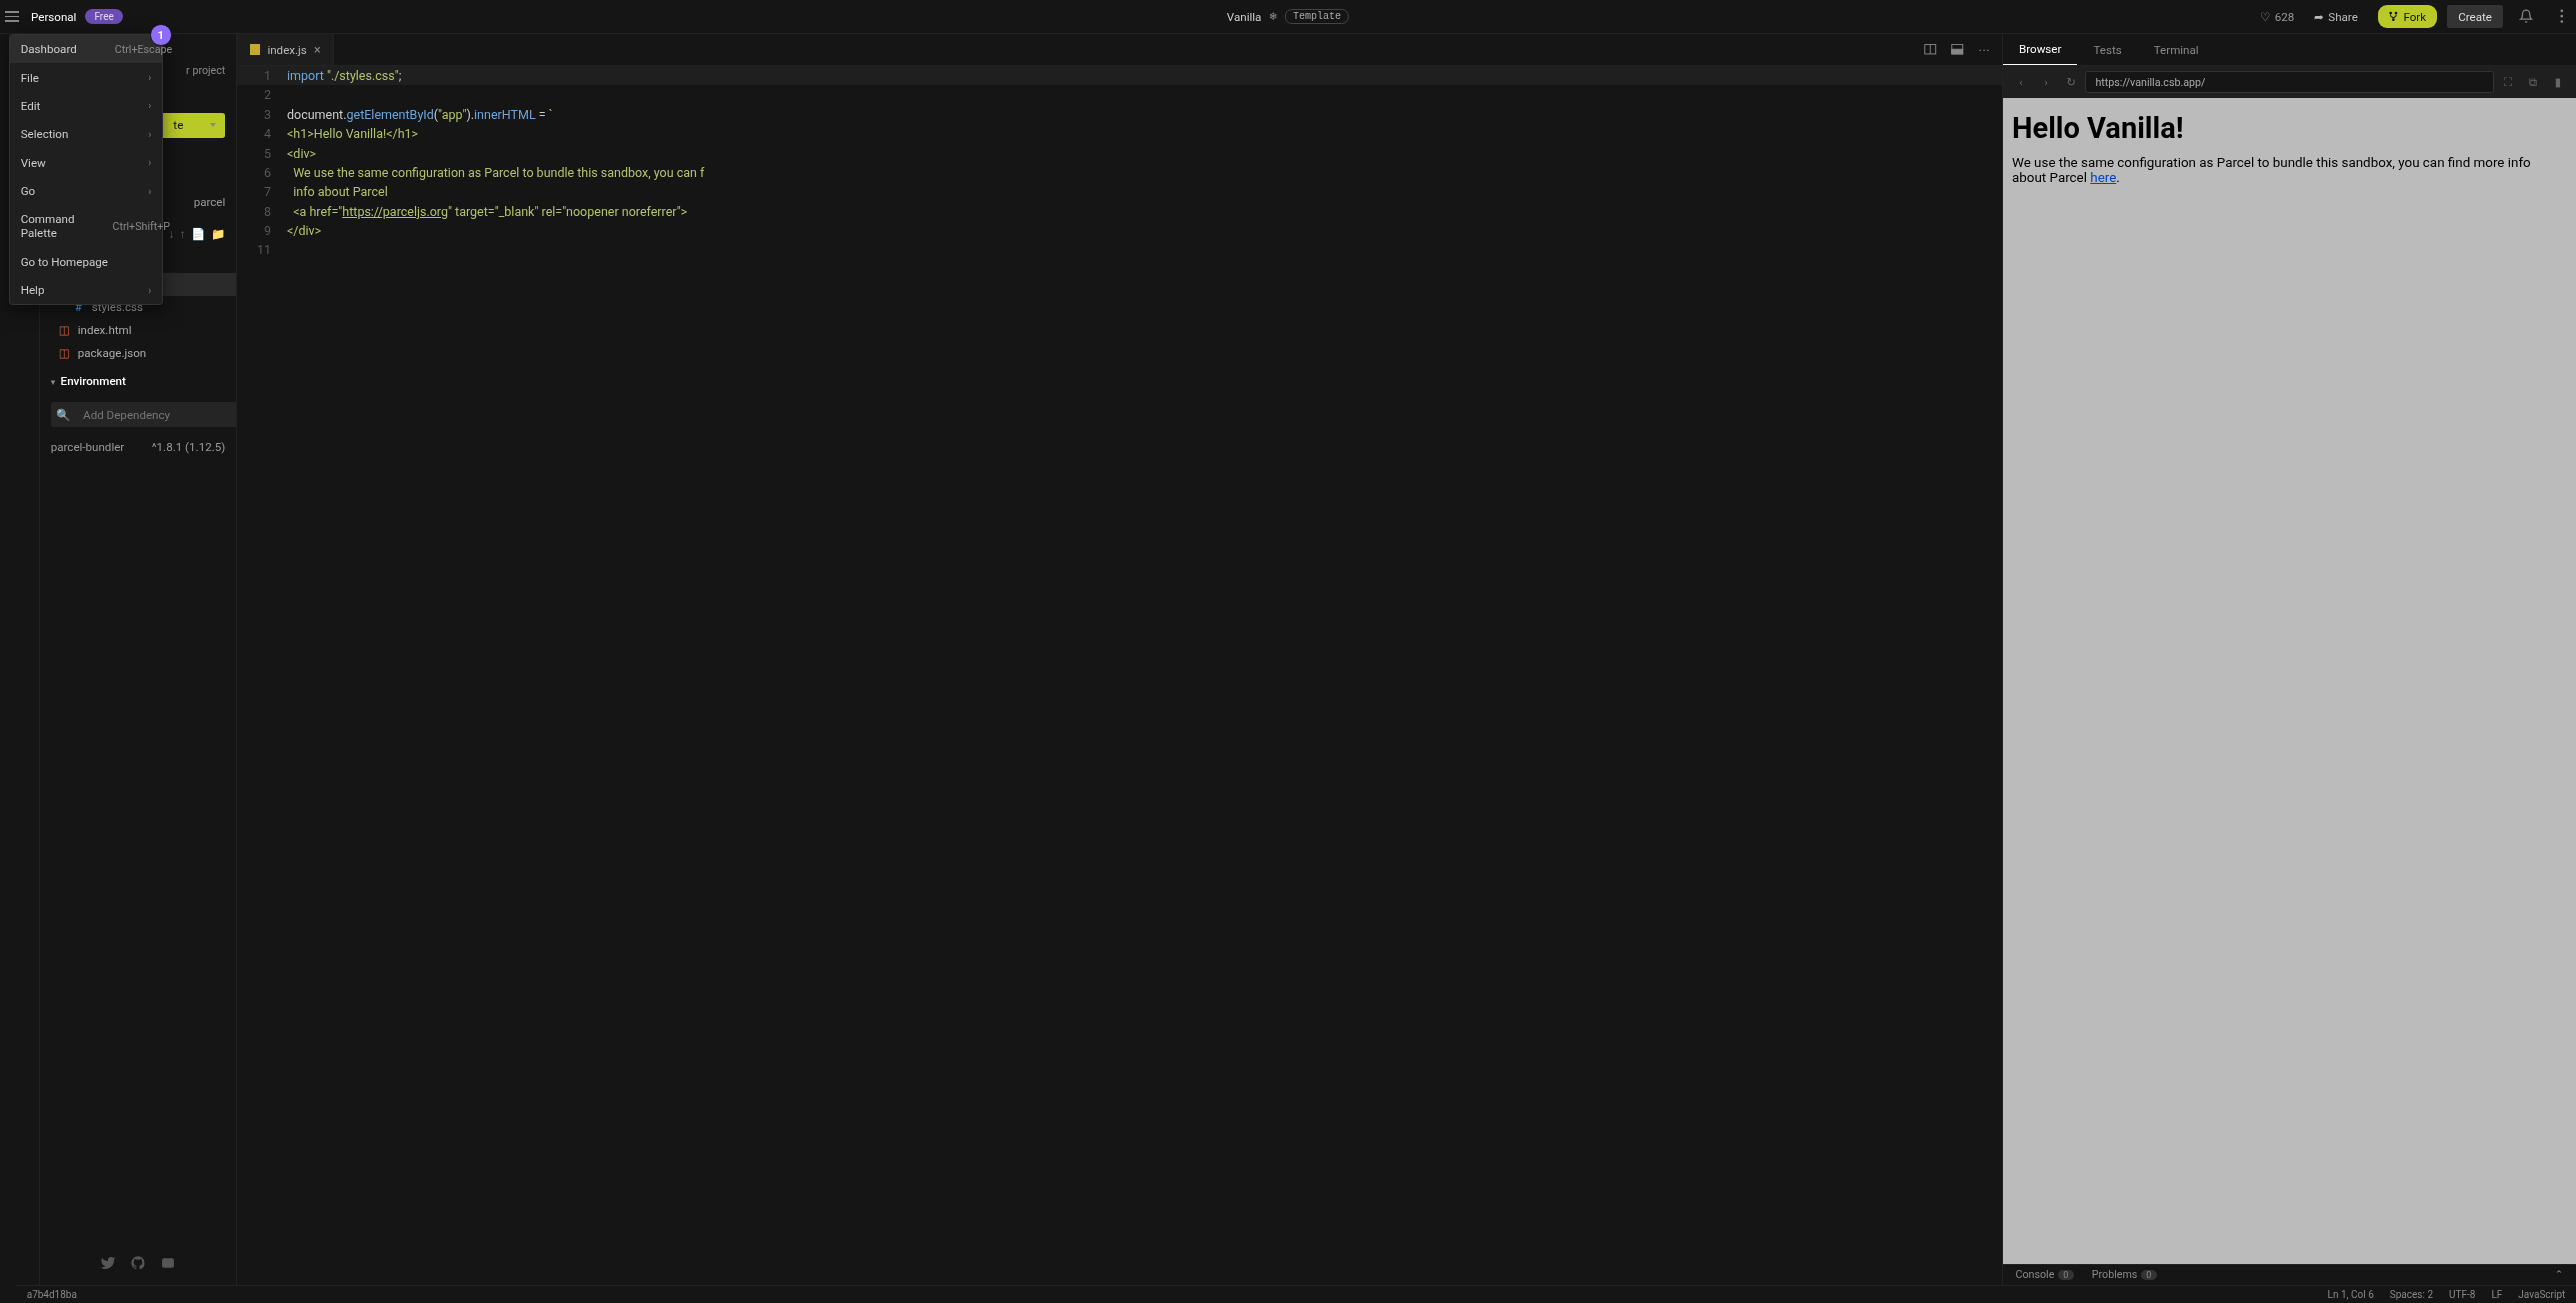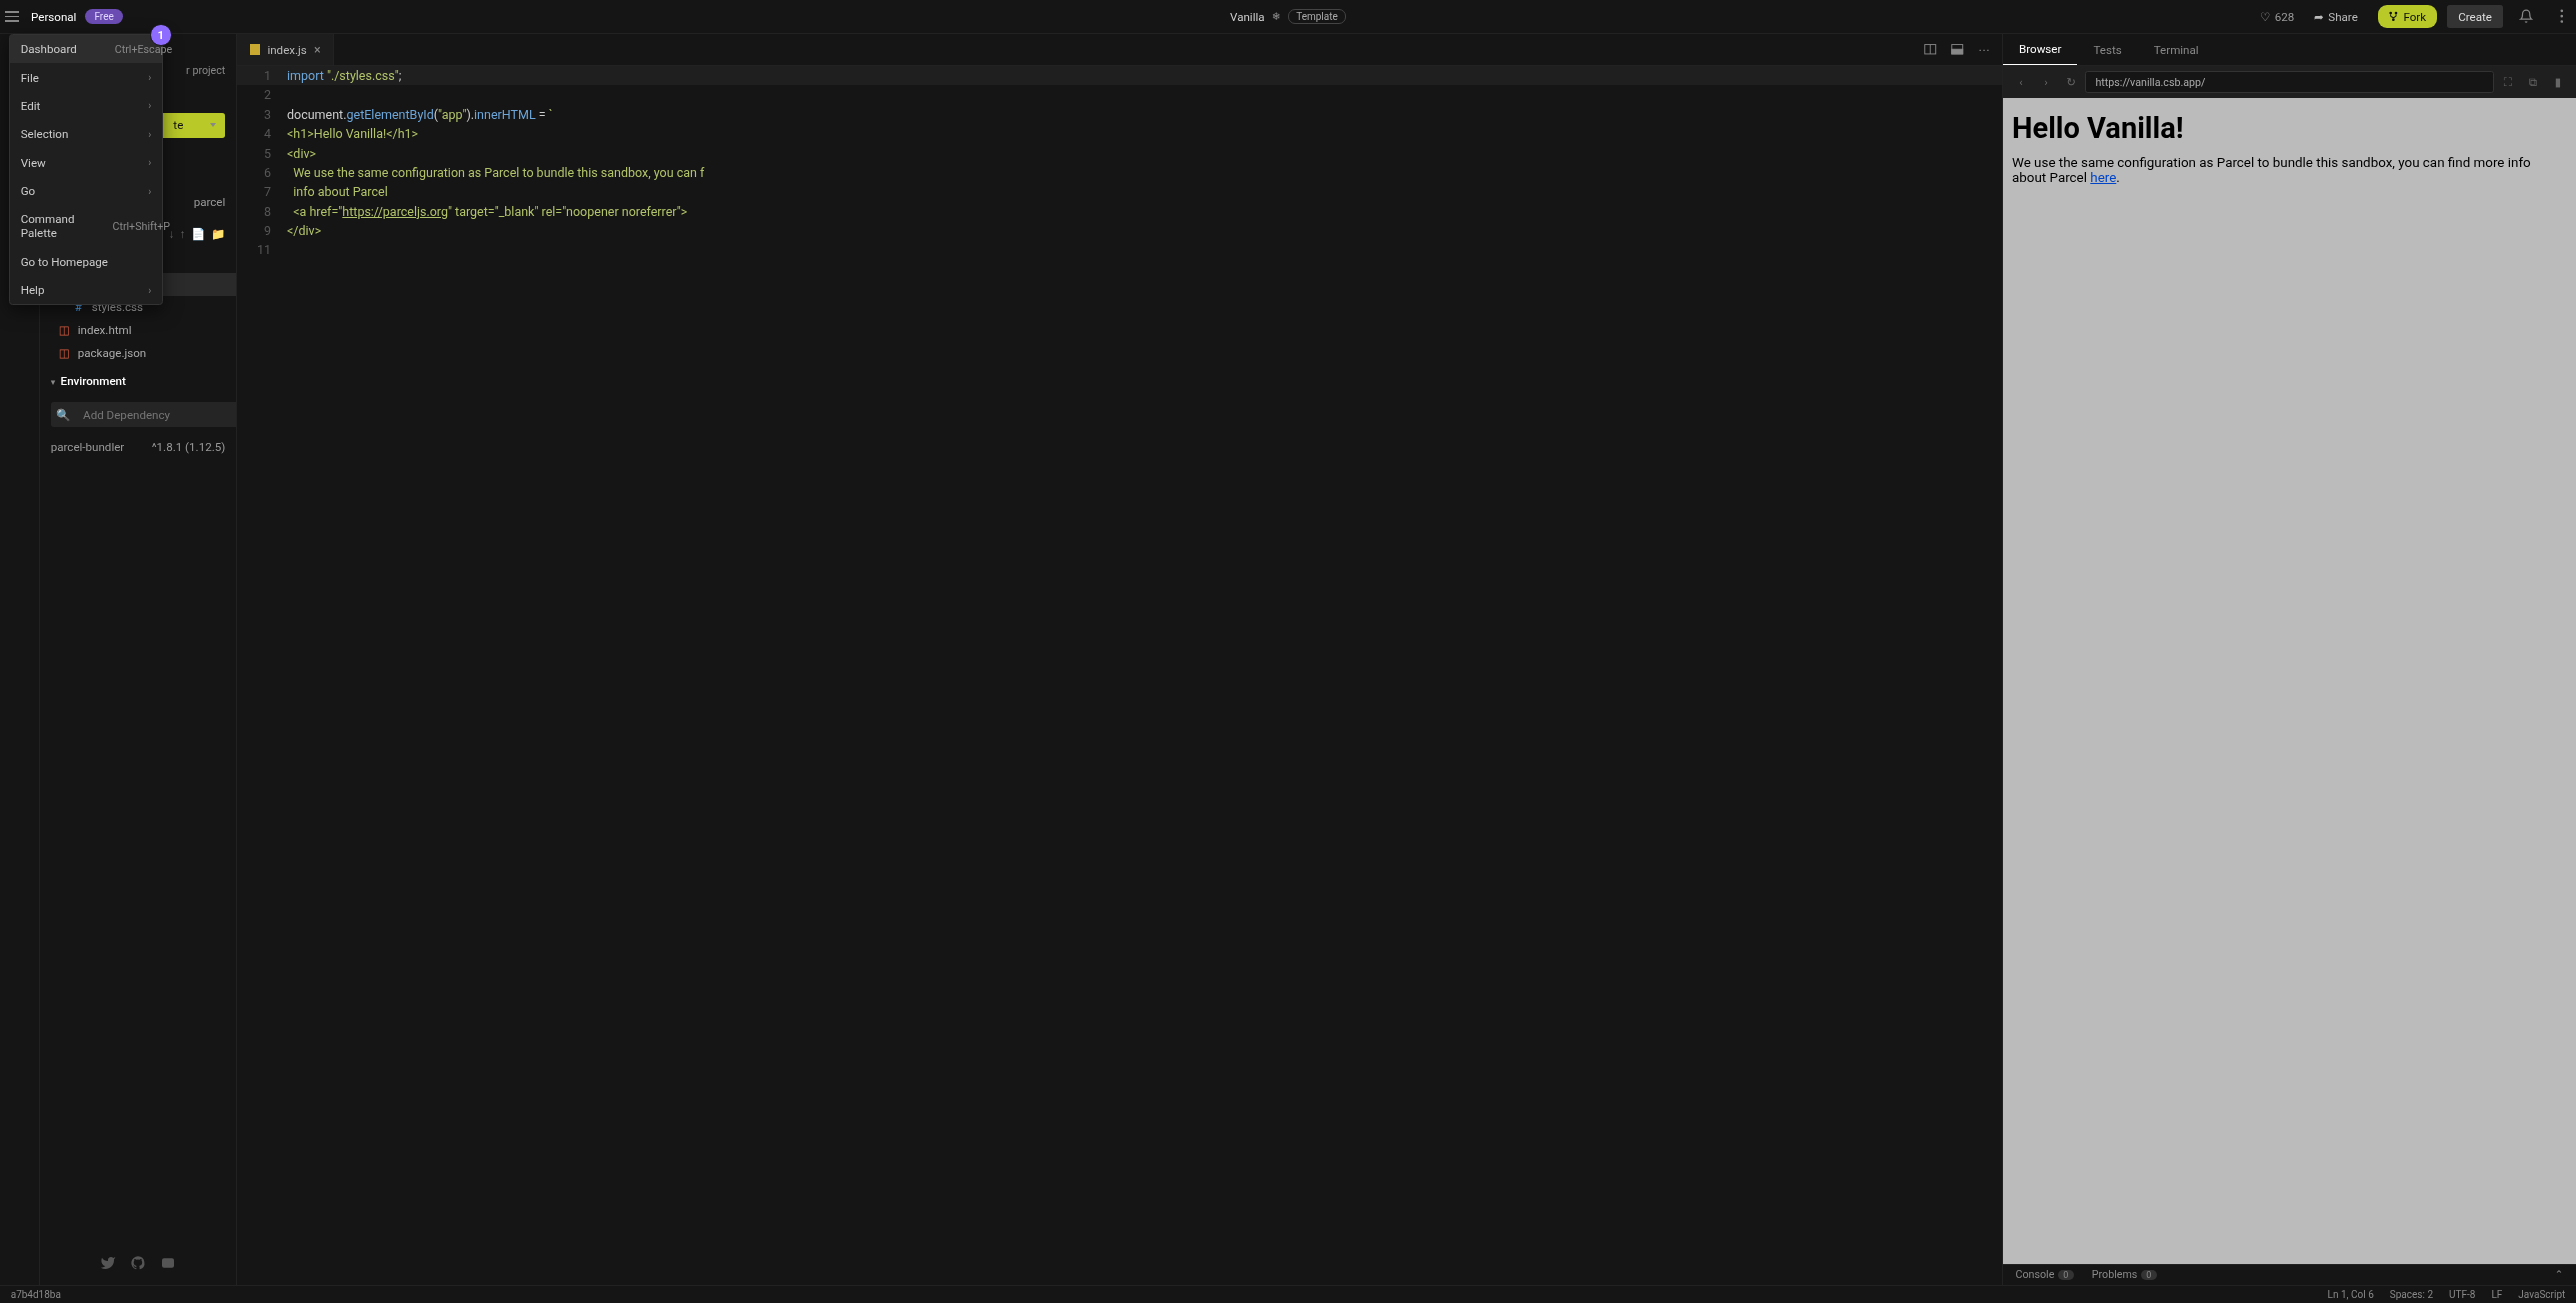--- a/index.html
+++ b/index.html
@@ -5,21 +5,21 @@
 * { margin:0; padding:0; box-sizing:border-box; font-family: -apple-system, BlinkMacSystemFont, "Segoe UI", Roboto, sans-serif; }
 body { background:#151515; color:#ccc; font-size:11.6px; overflow:hidden; width:2576px; height:1303px; position:relative; }
 .top-bar { height:34px; background:#151515; display:flex; align-items:center; padding:0 2px; gap:9px; border-bottom:0.9px solid #222; }
 .menu-icon { width:20px; height:20px; display:flex; flex-direction:column; justify-content:center; gap:2.7px; cursor:pointer; padding:0 2.7px;}
 .menu-icon span { height:1.8px; background:#888; }
 .workspace { color:#fff; font-size:11.6px; }
 .free-badge { background:#6a4cb3; color:#e1d5ff; padding:1.8px 9px; border-radius:9px; font-size:10px; }
 .top-center { position:absolute; left:50%; transform:translateX(-50%); display:flex; align-items:center; gap:7.2px; }
 .title-center { color:#ccc; font-size:11.6px; }
 .frozen-icon { color:#888; font-size:10.7px; }
-.template-badge { border:0.9px solid #444; color:#aaa; padding:0.9px 7.2px; font-size:10px; border-radius:7px; }
+.template-badge { border:0.9px solid #444; color:#aaa; padding:0.9px 7.2px; font-size:10px; border-radius:7px;font-family:Liberation Mono, monospace; }
 .top-right { margin-left:auto; display:flex; align-items:center; gap:10.7px; }
 .likes { color:#999; display:flex; align-items:center; gap:4.5px; font-size:11.6px;}
 .share-btn { color:#bbb; display:flex; align-items:center; gap:4.5px; padding:3.6px 9px; cursor:pointer; font-size:11.6px;}
 .fork-btn { background:#b8c928; color:#111; padding:4.5px 10.7px; border-radius:9px; display:flex; align-items:center; gap:4.5px; font-size:11.6px; cursor:pointer;}
 .create-btn { background:#333; color:#ddd; padding:4.5px 10.7px; border-radius:2.7px; font-size:11.6px; cursor:pointer;}
 .icon-btn { width:25px; height:25px; display:flex; align-items:center; justify-content:center; color:#888; cursor:pointer; border-radius:2.7px;}
 .main-area { display:flex; height:calc(100% - 34px - 18px); }
 .left-rail { width:40px; background:#151515; border-right:0.9px solid #222; display:flex; flex-direction:column; align-items:center; padding-top:12.5px; gap:16px;}
 .rail-icon { width:18px; height:18px; color:#666; cursor:pointer;}
 .sidebar { width:197px; background:#151515; border-right:0.9px solid #222; display:flex; flex-direction:column; overflow-y:auto;}
@@ -70,21 +70,21 @@
 .preview-url-bar { height:32px; display:flex; align-items:center; gap:3.6px; padding:0 7.2px; background:#1f1f1f;}
 .url-input { flex:1; background:#151515; border:0.9px solid #333; color:#aaa; padding:3.6px 9px; border-radius:2.7px; font-size:10.7px; outline:none;}
 .nav-btn { color:#666; width:21.5px; text-align:center; cursor:pointer;}
 .preview-frame { flex:1; background:#bbb; padding:12.5px 9px; overflow:auto;}
 .preview-h1 { color:#000; font-size:29px; font-weight:700; margin-bottom:10.7px;}
 .preview-p { color:#000; font-size:13.4px;}
 .preview-p a { color:#0045c9; text-decoration:underline;}
 .console-bar { height:21.5px; display:flex; align-items:center; gap:18px; padding:0 12.5px; background:#151515; border-top:0.9px solid #222; color:#888; font-size:10.7px;}
 .console-badge { background:#333; color:#888; border-radius:7.2px; padding:0 5.4px; font-size:9px; margin-left:3.6px;}
 .console-spacer { margin-left:auto;}
-.status-bar { position:absolute; left:0; right:0; bottom:0; height:18px; background:#151515; border-top:0.9px solid #222; display:flex; align-items:center; padding:0 10.7px; color:#888; font-size:10px; gap:16px;}
+.status-bar { position:absolute; left:16px; right:0; bottom:0; height:18px; background:#151515; border-top:0.9px solid #222; display:flex; align-items:center; padding:0 10.7px; color:#888; font-size:10px; gap:16px;}
 .status-right { margin-left:auto; display:flex; gap:16px;}
 
 .dropdown { position:absolute; top:34px; left:9px; width:154px; background:#1f1f1f; border:0.9px solid #333; border-radius:3.6px; box-shadow:0 5.4px 18px rgba(0,0,0,.5); z-index:100;}
 .dd-item { display:flex; align-items:center; justify-content:space-between; padding:7.2px 10.7px; color:#ccc; font-size:11.6px; cursor:pointer;gap:38px;}
 .dd-item:hover, .dd-item.hover { background:#2d2d2d;}
 .dd-item .chev { color:#777; font-size:10px;}
 .dd-shortcut { color:#888; font-size:10.7px;}
 .badge-1 { position:absolute; top:24px; left:150px; width:21.5px; height:21.5px; background:#8e6cff; color:#fff; border-radius:50%; display:flex; align-items:center; justify-content:center; font-size:11.6px; font-weight:600; z-index:101; border:1.8px solid #151515;}
 .triangle-down { width:0; height:0; border-left:3.6px solid transparent; border-right:3.6px solid transparent; border-top:4.5px solid #888; display:inline-block;}
 svg { display:block; }

